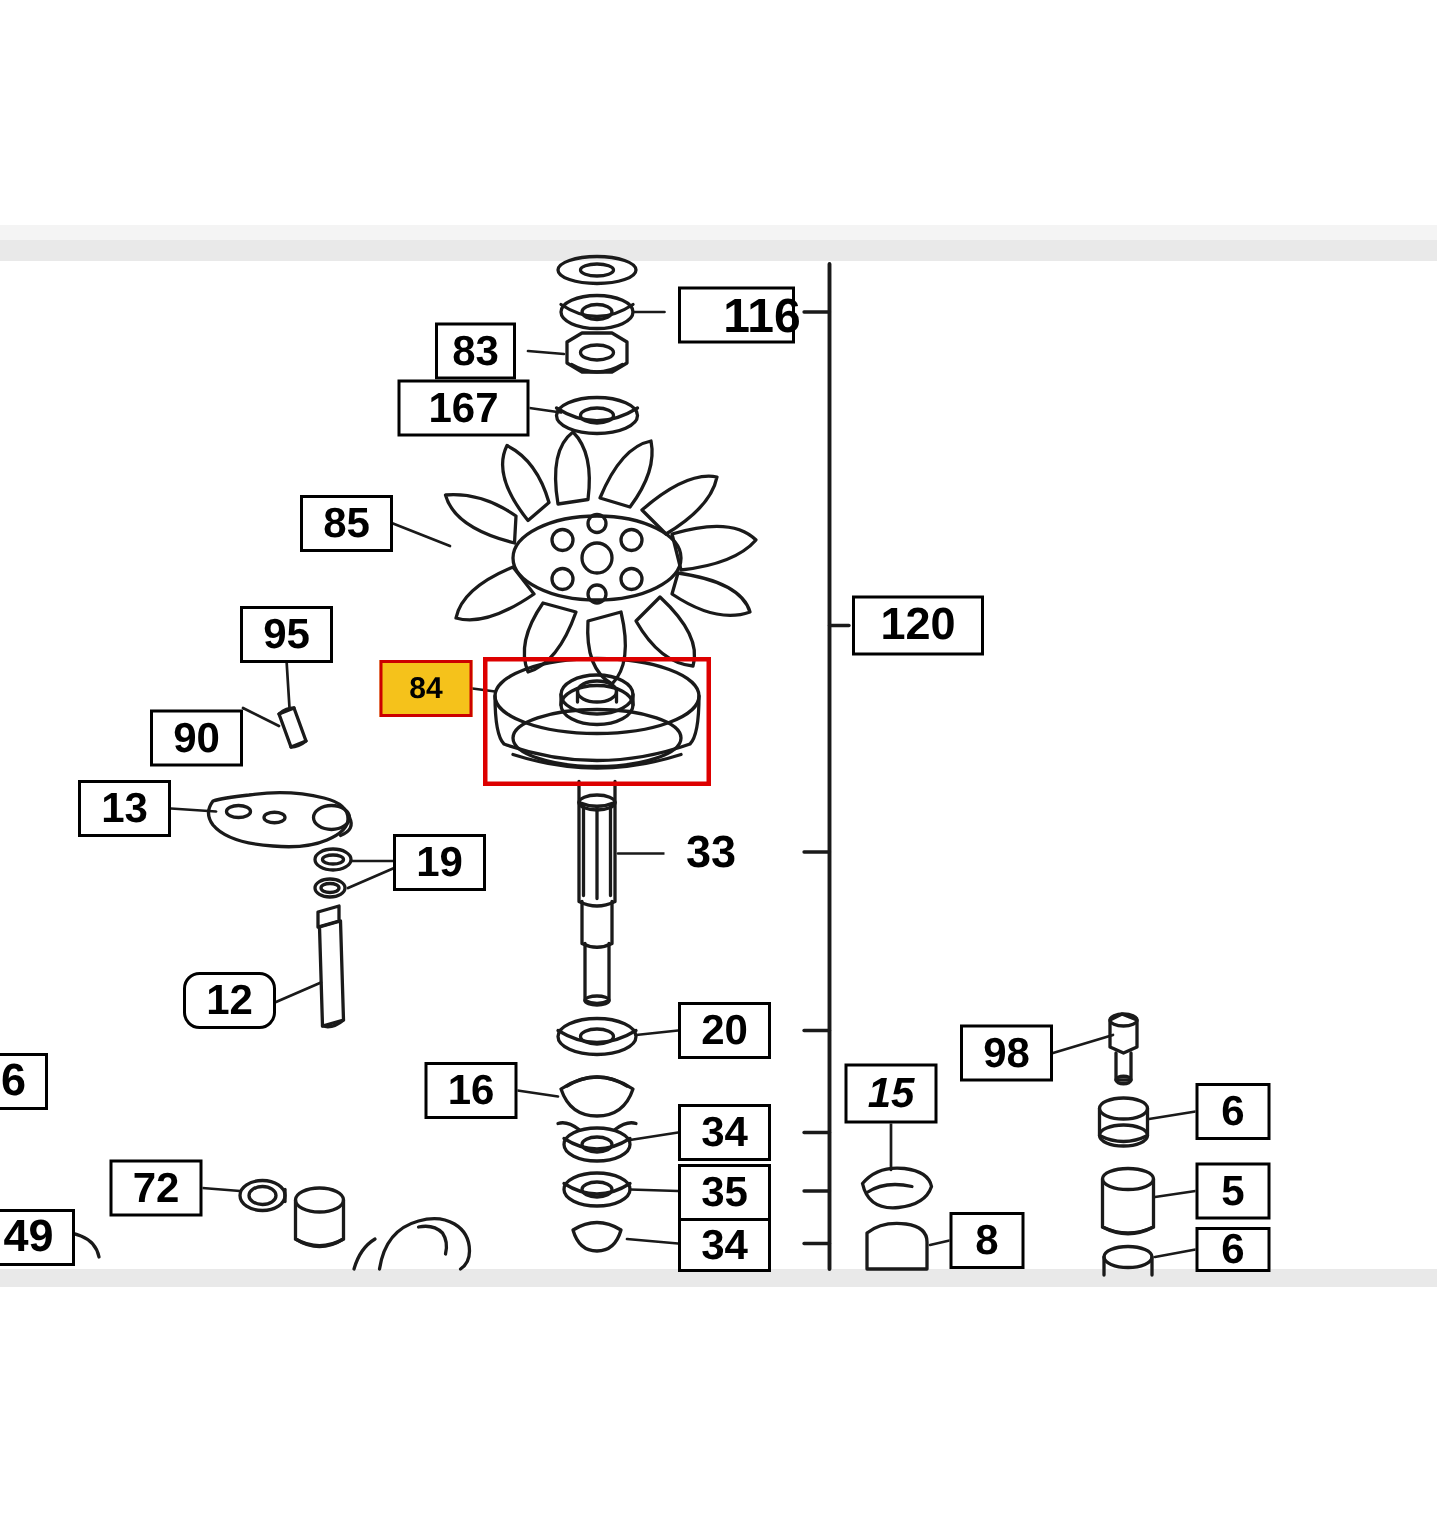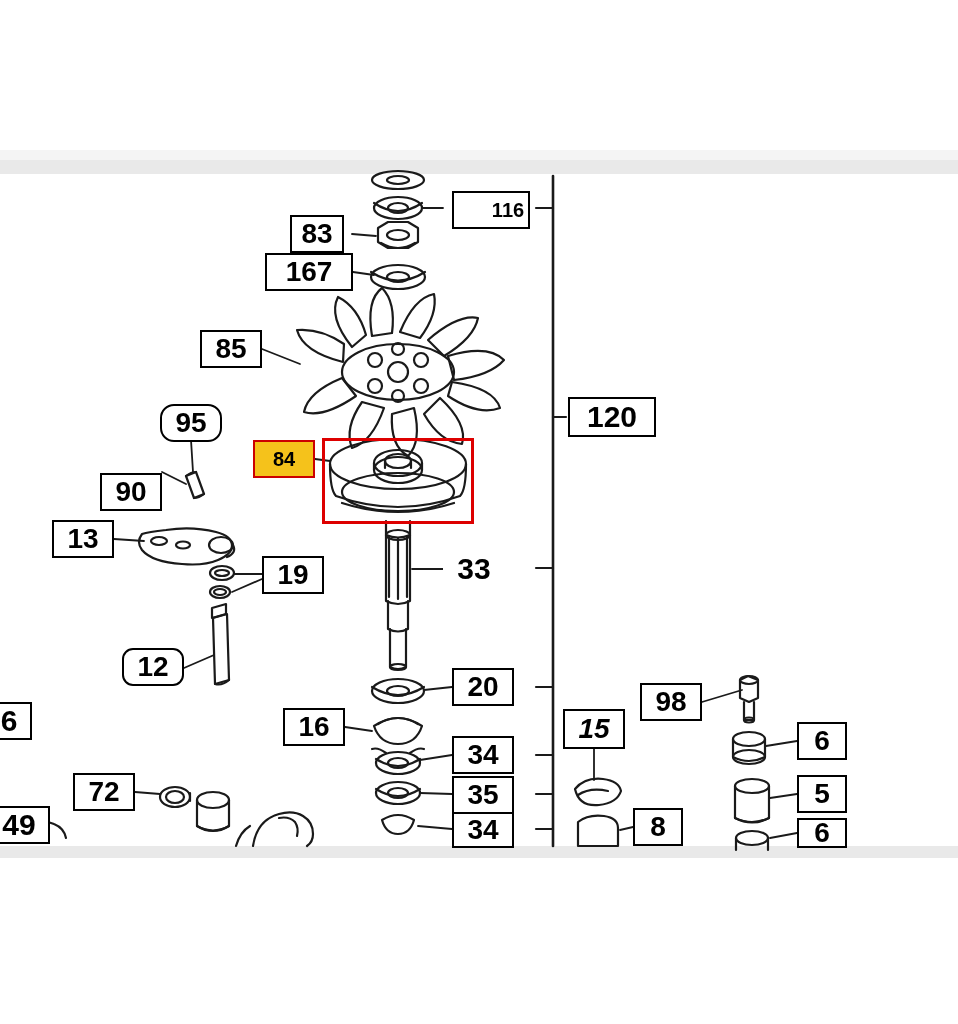--- a/index.html
+++ b/index.html
@@ -208,36 +208,36 @@
       <path d="M797 794 L770 798" stroke-width="1.8"></path>
       <path d="M633 827 L620 830" stroke-width="1.8"></path>
       <path d="M594 749 L594 780" stroke-width="1.8"></path>
       <path d="M135 792 L160 794" stroke-width="1.8"></path>
       <path d="M797 833 L770 838" stroke-width="1.8"></path>
     </g>
   </svg>
 
   <div class="sel-box" style="left:322px;top:438px;width:152px;height:86px;"></div>
 
-  <div class="lab" style="left:452px;top:191px;width:78px;height:38px;font-size:20px;padding-left:34px;">
+  <div class="lab" style="left:452px;top:191px;width:78px;height:38px;font-size:32px;padding-left:34px;">
       <span>116</span>
     </div>
   <div class="lab" style="left:290px;top:215px;width:54px;height:38px;font-size:28px;">
       <span>83</span>
     </div>
   <div class="lab" style="left:265px;top:253px;width:88px;height:38px;font-size:28px;">
       <span>167</span>
     </div>
   <div class="lab" style="left:200px;top:330px;width:62px;height:38px;font-size:28px;">
       <span>85</span>
     </div>
   <div class="lab" style="left:568px;top:397px;width:88px;height:40px;font-size:30px;">
       <span>120</span>
     </div>
-  <div class="lab" style="left:160px;top:404px;width:62px;height:38px;font-size:28px;border-radius:14px;">
+  <div class="lab" style="left:160px;top:404px;width:62px;height:38px;font-size:28px;">
       <span>95</span>
     </div>
   <div class="lab" style="left:100px;top:453px;width:62px;height:38px;font-size:28px;margin-top:20px;">
       <span>90</span>
     </div>
   <div class="lab hl" style="left:253px;top:440px;width:62px;height:38px;font-size:20px;">
       <span>84</span>
     </div>
   <div class="lab" style="left:52px;top:520px;width:62px;height:38px;font-size:28px;text-align:center;">
       <span>13</span>

